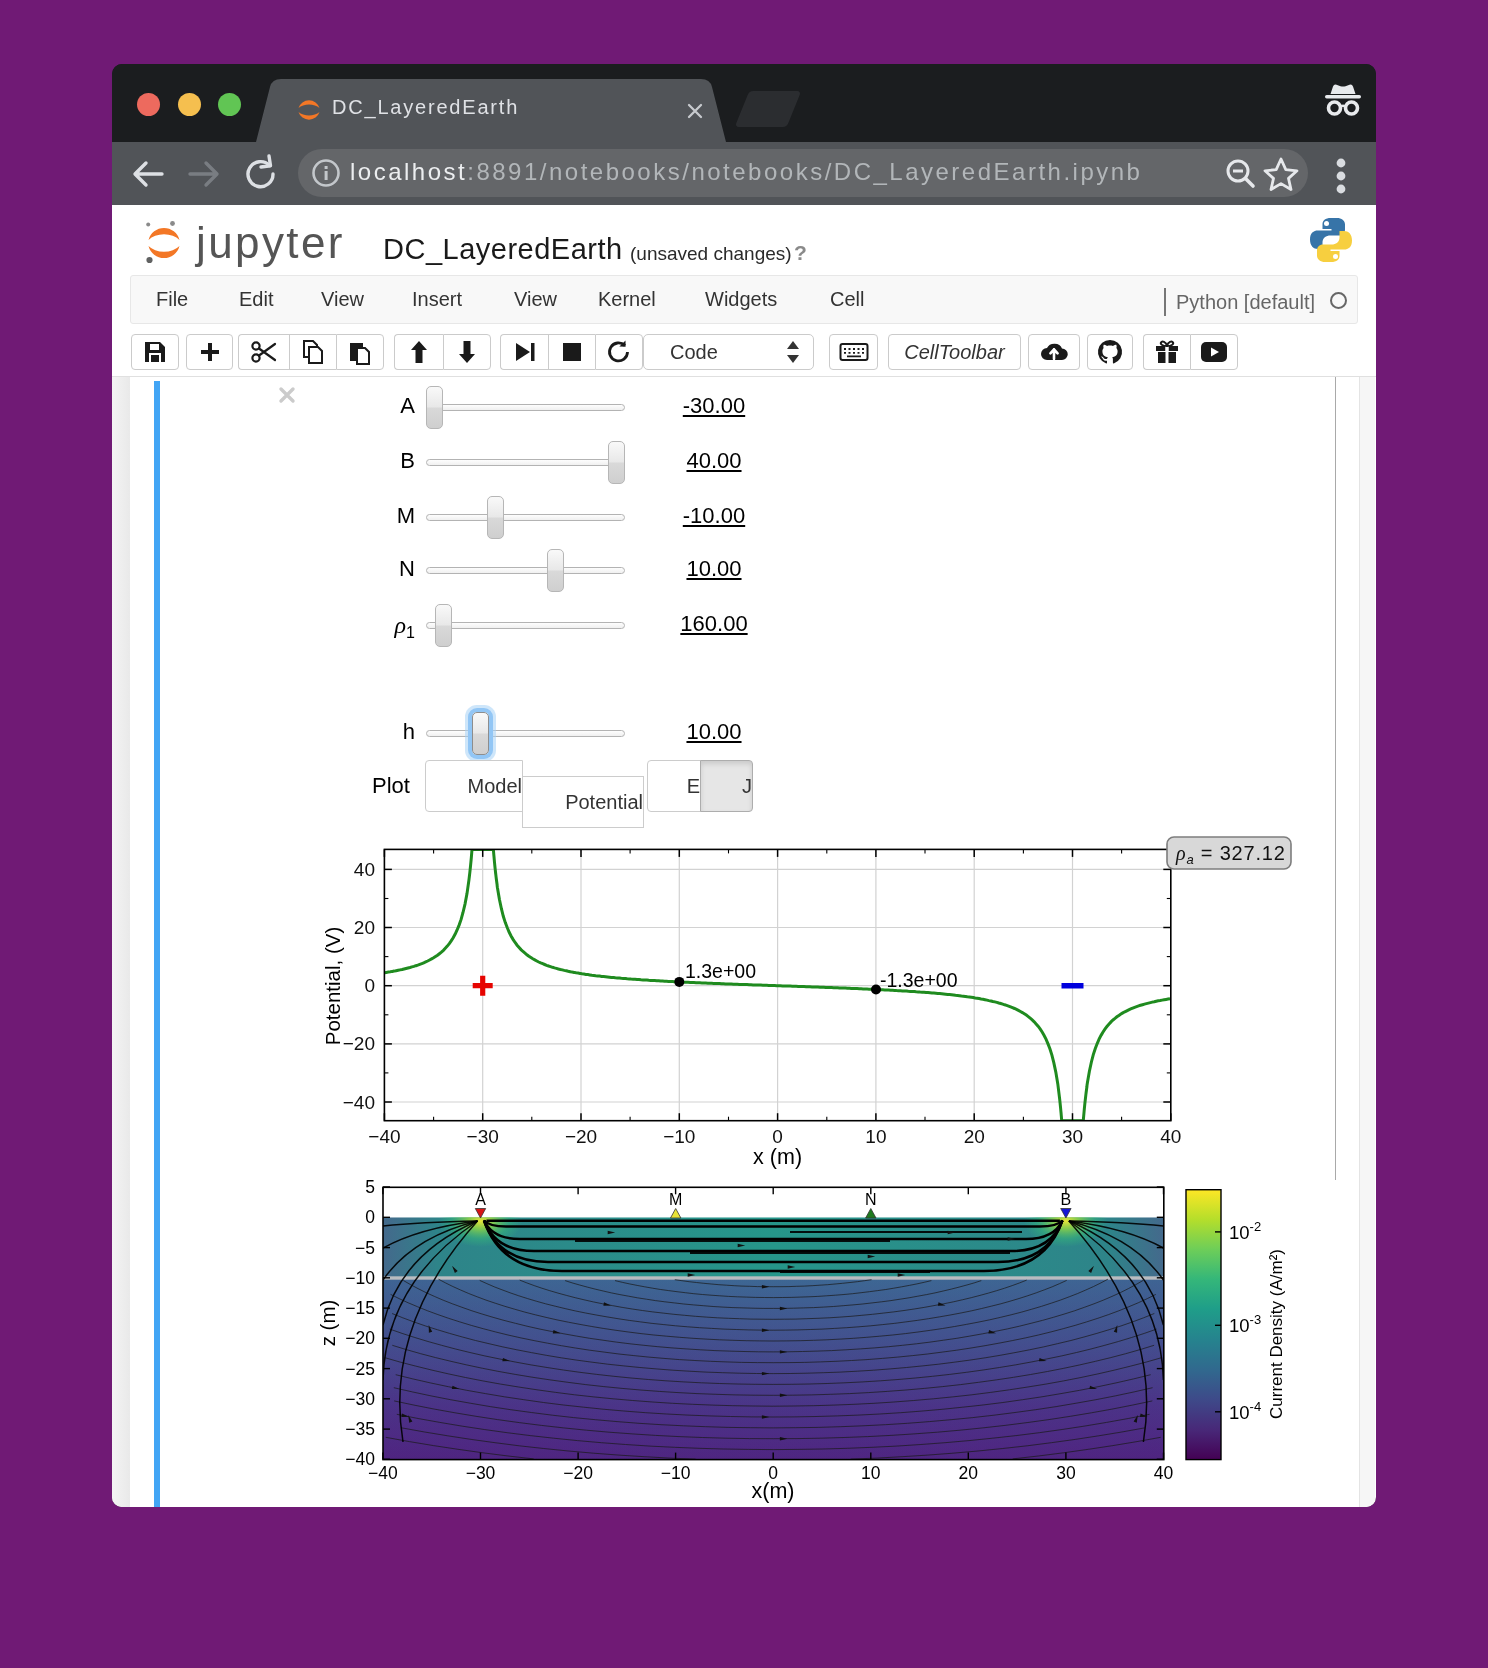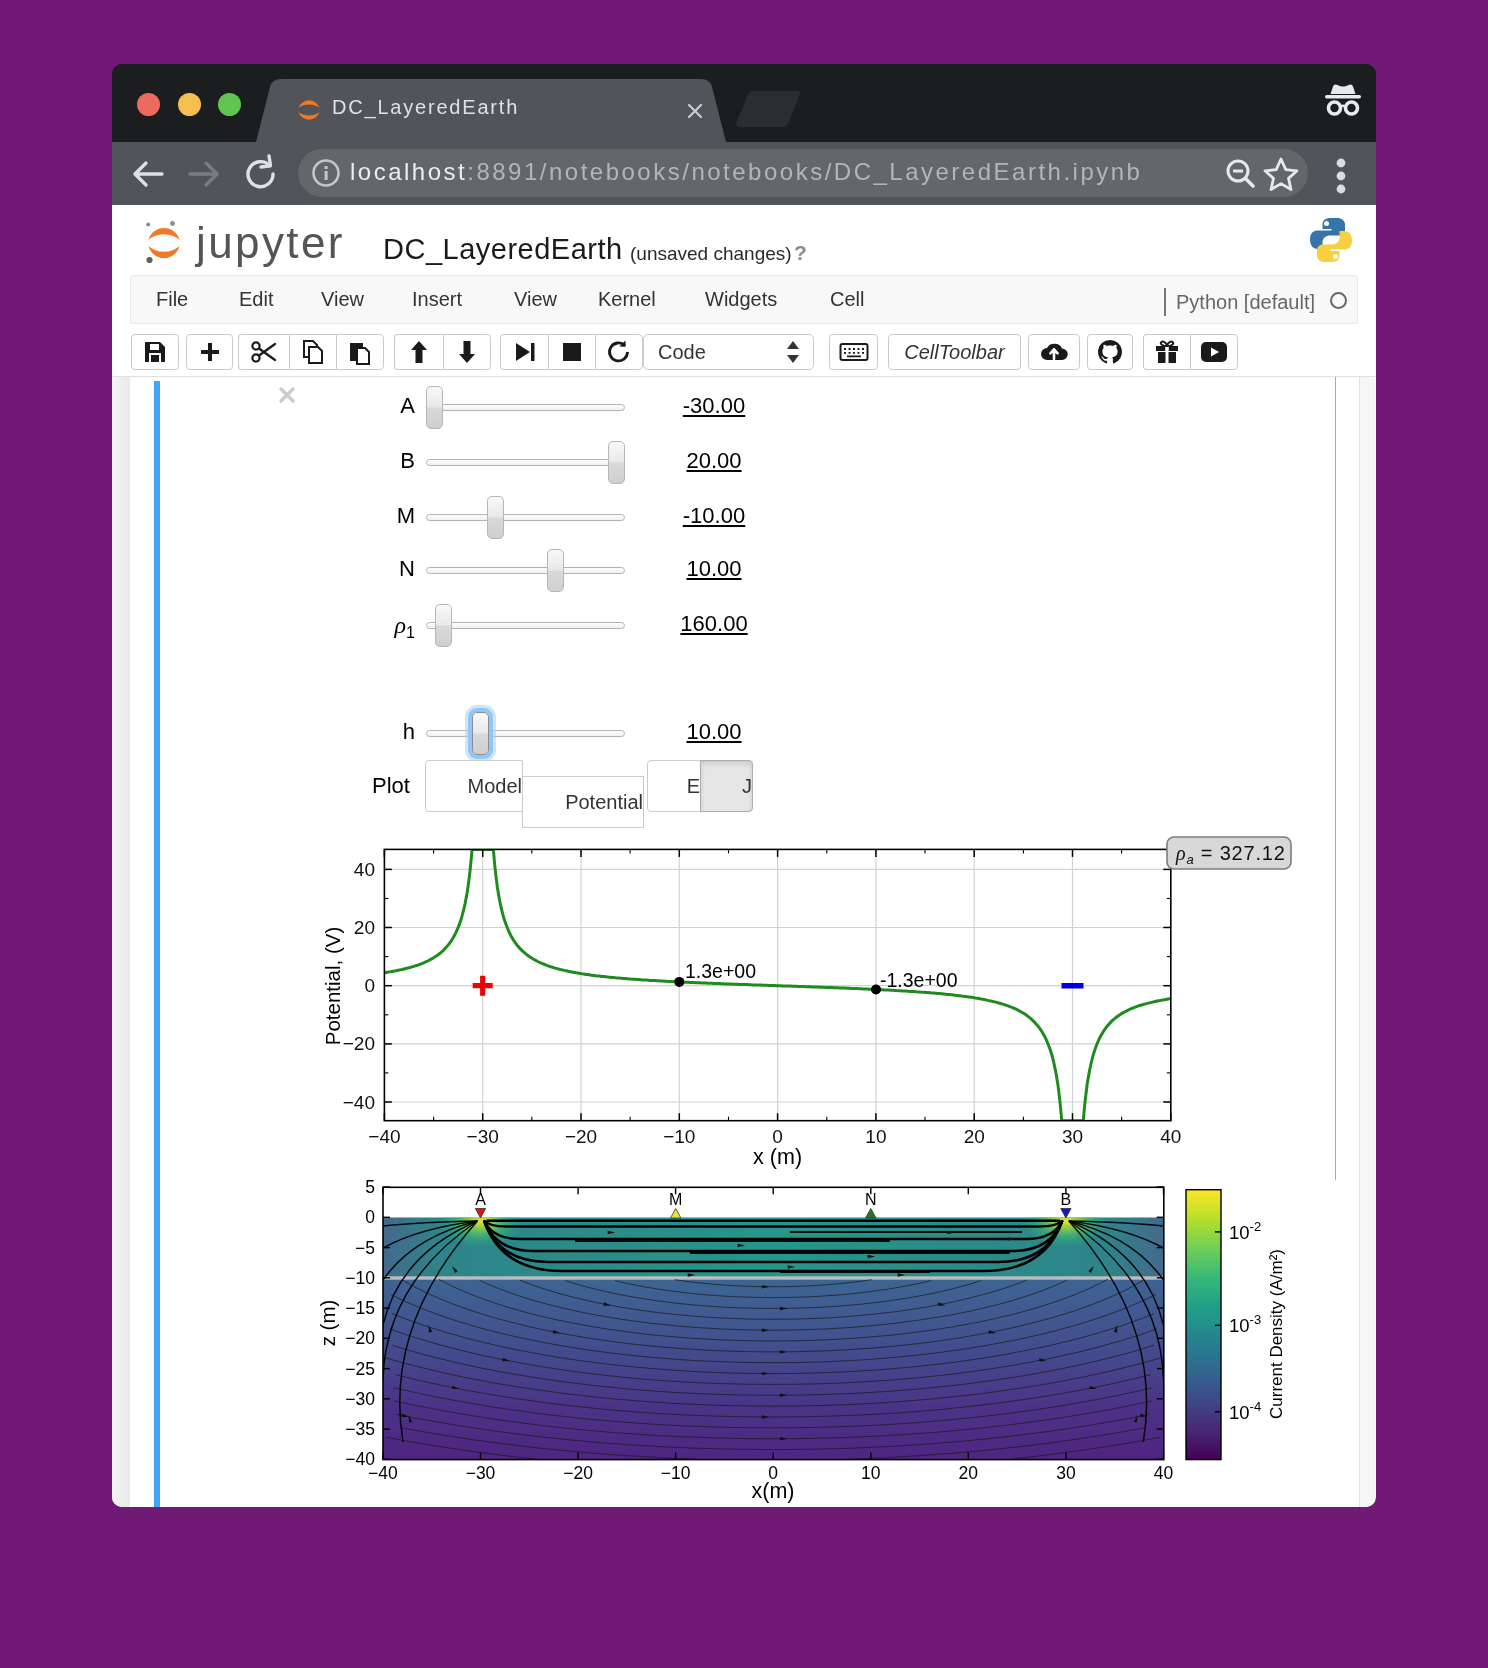--- a/index.html
+++ b/index.html
@@ -27,21 +27,21 @@
 #kernelind{position:absolute;right:16px;top:12px;font-size:20px;color:#666;}
 #kbar{display:inline-block;width:2px;height:28px;background:#777;margin-right:10px;vertical-align:-7px;}
 #kcirc{position:absolute;right:3px;top:3px;width:17px;height:17px;border:2px solid #666;border-radius:50%;}
 
 #toolbar{position:absolute;left:0;top:261px;width:100%;height:52px;background:#fff;border-bottom:1px solid #e0e0e0;}
 .tbtn{position:absolute;top:9px;height:36px;background:#fff;border:1px solid #cbcbcb;display:flex;align-items:center;justify-content:center;}
 .tbl{border-radius:4px 0 0 4px;border-right:none;}
 .tbm{border-radius:0;border-right:none;}
 .tbr{border-radius:0 4px 4px 0;}
 .tbs{border-radius:4px;}
-#codesel{position:absolute;left:531px;top:9px;width:171px;height:36px;background:#fff;border:1px solid #cbcbcb;border-radius:5px;font-size:20px;color:#333;padding-left:14px;line-height:34px;}
+#codesel{position:absolute;left:531px;top:9px;width:171px;height:36px;background:#fff;border:1px solid #cbcbcb;border-radius:5px;font-size:20px;color:#333;padding-left:26px;line-height:34px;}
 #celltb{position:absolute;left:776px;top:9px;width:133px;height:36px;background:#fff;border:1px solid #cbcbcb;border-radius:4px;font-size:20px;color:#333;text-align:center;line-height:34px;font-style:italic;}
 
 #content{position:absolute;left:0;top:313px;width:100%;height:1130px;background:#fff;}
 #lgutter{position:absolute;left:0;top:0;width:18px;height:1130px;background:linear-gradient(90deg,#f4f4f4,#e9e9e9);}
 #rline{position:absolute;left:1223px;top:0;width:1px;height:1130px;background:#a9a9a9;}
 #rscroll{position:absolute;left:1247px;top:0;width:16px;height:1130px;background:#f6f6f6;border-left:1px solid #e4e4e4;}
 #bluebar{position:absolute;left:42px;top:4px;width:6px;height:1126px;background:#42a5f5;}
 #wclose{position:absolute;left:166px;top:9px;width:18px;height:18px;}
 
 .srow{position:absolute;left:0;width:700px;height:54px;}
@@ -261,21 +261,21 @@
 <div class="srow" style="top:3px">
           <div class="slab" style="top:13px">A</div>
           <div class="strack"></div>
           <div class="shandle" style="left:314.0px"></div>
           <div class="sval" style="top:13px">-30.00</div>
         </div>
 <div class="srow" style="top:58px">
           <div class="slab" style="top:13px">B</div>
           <div class="strack"></div>
           <div class="shandle" style="left:496.0px"></div>
-          <div class="sval" style="top:13px">20.00</div>
+          <div class="sval" style="top:13px">40.00</div>
         </div>
 <div class="srow" style="top:113px">
           <div class="slab" style="top:13px">M</div>
           <div class="strack"></div>
           <div class="shandle" style="left:374.6px"></div>
           <div class="sval" style="top:13px">-10.00</div>
         </div>
 <div class="srow" style="top:166px">
           <div class="slab" style="top:13px">N</div>
           <div class="strack"></div>

